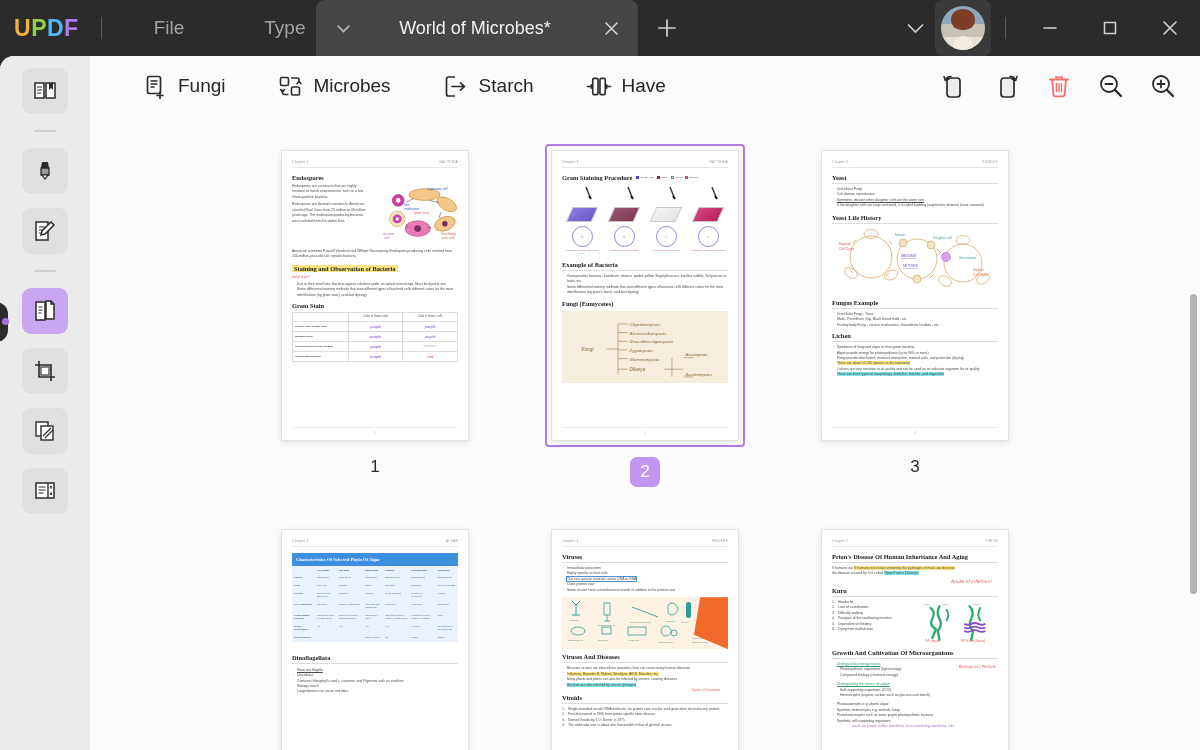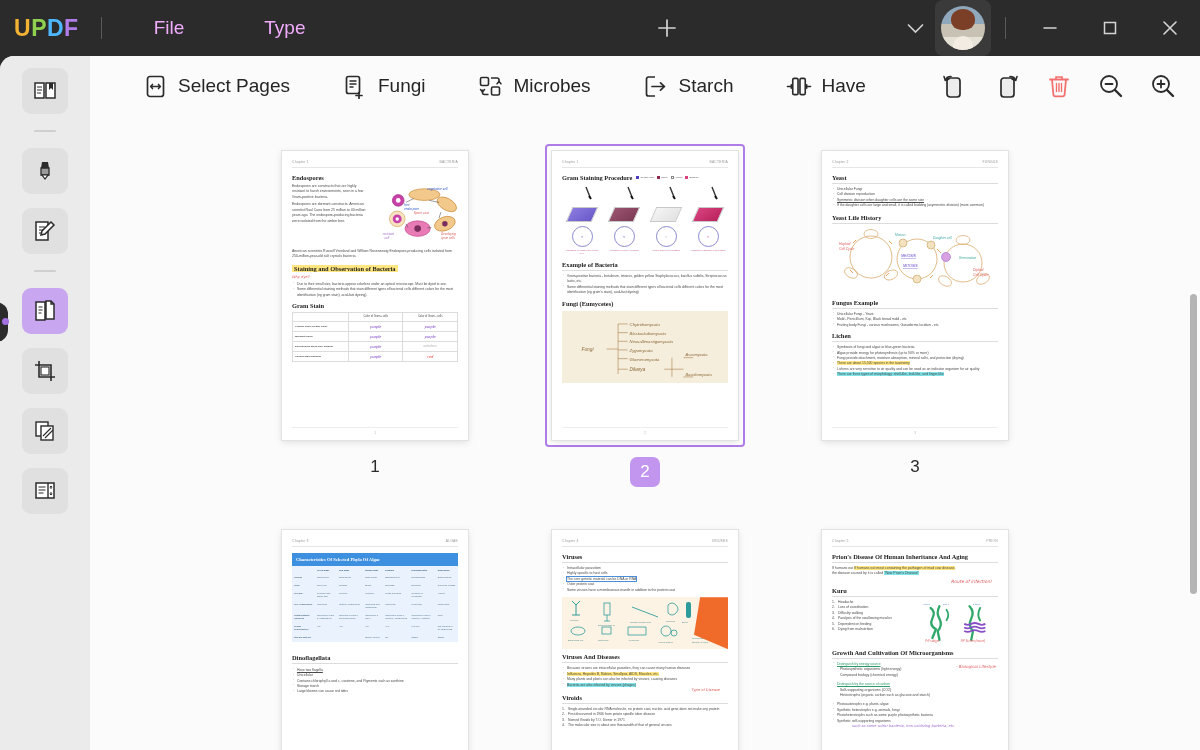--- a/index.html
+++ b/index.html
@@ -17,21 +17,21 @@
     background: #2b2b2b; display: flex; align-items: center;
   }
   .logo { margin-left: 14px; font-size: 23px; font-weight: bold; letter-spacing: .5px; display:flex;}
   .logo span { display:inline-block; }
   .logo .u { color: #f2b233; }
   .logo .p { color: #8fd14f; }
   .logo .d { color: #4db8ff; }
   .logo .f { color: #b07ce8; }
   .vsep { width: 1px; height: 22px; background: #5a5a5a; margin: 0 22px; }
   .menuitem {
-    color: #f0abfc; font-size: 19px; padding: 6px 18px; cursor: default;
+    color: #a3a3a3; font-size: 19px; padding: 6px 18px; cursor: default;
     white-space: nowrap;
   }
   .menu-file { margin-left: 12px; }
   .menu-help { margin-left: 44px; }
 
   .tab {
     position: absolute; left: 316px; top: 0; width: 322px; height: 56px;
     background: #454545; border-radius: 9px 9px 0 0;
     display: flex; align-items: center;
   }
@@ -234,20 +234,33 @@
     <div class="logo">
       <span class="u">U</span>
         <span class="p">P</span>
         <span class="d">D</span>
         <span class="f">F</span>
     </div>
     <div class="vsep"></div>
     <div class="menuitem menu-file">File</div>
     <div class="menuitem menu-help">Type</div>
 
+    <div class="tab">
+      <div class="tab-caret">
+        <svg width="13" height="9" viewBox="0 0 13 9">
+            <path d="M1 2 L6.5 7.5 L12 2" stroke="#bdbdbd" stroke-width="1.6" fill="none" stroke-linecap="round"></path>
+          </svg>
+      </div>
+      <div class="tab-title">World of Microbes*</div>
+      <div class="tab-close">
+        <svg width="17" height="17" viewBox="0 0 17 17">
+            <path d="M3 3 L14 14 M14 3 L3 14" stroke="#d4d4d4" stroke-width="1.5" stroke-linecap="round"></path>
+          </svg>
+      </div>
+    </div>
     <div class="tab-add">
       <svg width="22" height="22" viewBox="0 0 22 22">
           <path d="M11 3 L11 19 M3 11 L19 11" stroke="#d4d4d4" stroke-width="1.7" stroke-linecap="round"></path>
         </svg>
     </div>
 
     <div class="tb-right">
       <div class="chev-btn">
         <svg width="17" height="11" viewBox="0 0 17 11">
             <path d="M1.5 2 L8.5 9 L15.5 2" stroke="#cfcfcf" stroke-width="1.7" fill="none" stroke-linecap="round"></path>
@@ -331,29 +344,20 @@
           <path d="M19 8 l0 3 M17.8 9.2 l1.2 -1.2 1.2 1.2 M19 17 l0 -3 M17.8 15.8 l1.2 1.2 1.2 -1.2" stroke="#2b2b2b" stroke-width="1"></path>
         </svg>
       </div>
       <div class="collapse-notch"></div>
       <div class="collapse-dot"></div>
     </div>
 
     <div class="main">
 
       <div class="toolbar">
-        <div class="tool">
-          <span class="tool-icon">
-            <svg width="23" height="25" viewBox="0 0 23 25">
-              <rect x="3.5" y="2.5" width="16" height="20" rx="2.5" fill="none" stroke="#2b2b2b" stroke-width="1.7"></rect>
-              <path d="M7 12.5 h9 M8.5 10.4 L6.6 12.5 L8.5 14.6 M14.5 10.4 L16.4 12.5 L14.5 14.6" stroke="#2b2b2b" stroke-width="1.5" fill="none" stroke-linecap="round" stroke-linejoin="round"></path>
-            </svg>
-          </span>
-          <span>Select Pages</span>
-        </div>
         <div class="tool">
           <span class="tool-icon">
             <svg width="23" height="25" viewBox="0 0 23 25">
               <rect x="3.5" y="2.5" width="13" height="17" rx="2" fill="none" stroke="#2b2b2b" stroke-width="1.7"></rect>
               <path d="M6.5 7 h7 M6.5 10 h7 M6.5 13 h4" stroke="#2b2b2b" stroke-width="1.4"></path>
               <path d="M16 18.5 v6 M13 21.5 h6" stroke="#2b2b2b" stroke-width="1.7" stroke-linecap="round"></path>
             </svg>
           </span>
           <span>Fungi</span>
         </div>

